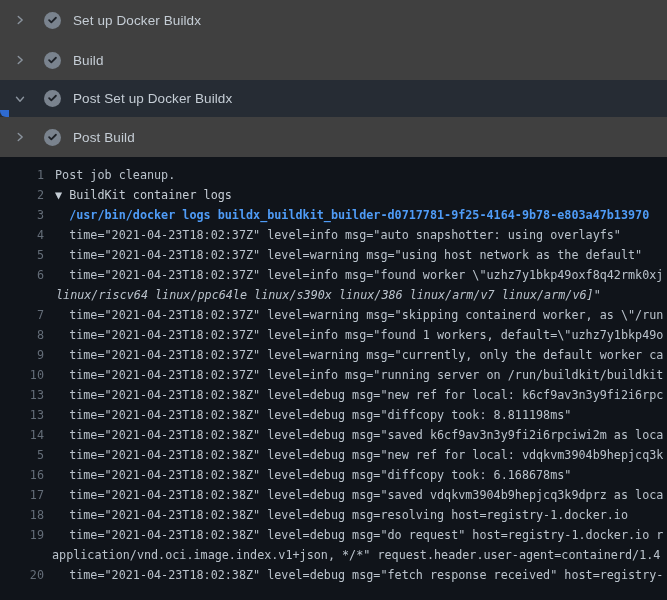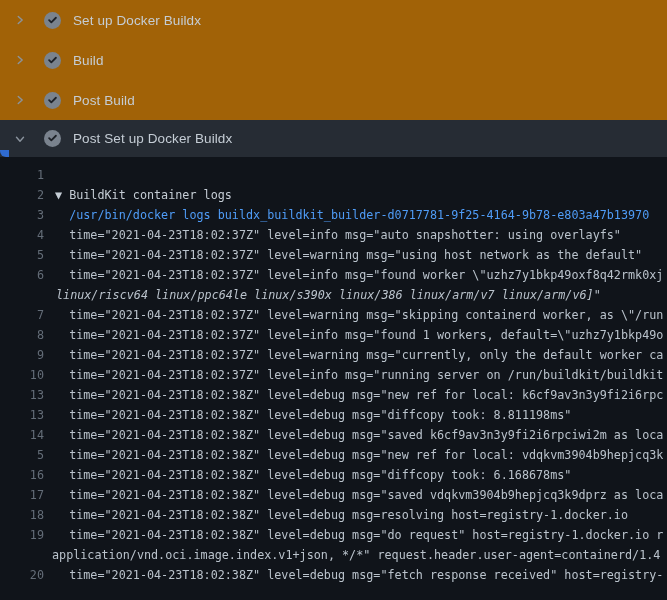--- a/index.html
+++ b/index.html
@@ -2,21 +2,21 @@
 <html><head>
 <meta charset="utf-8">
 <style>
   html, body { margin: 0; padding: 0; }
   body {
     width: 667px; height: 600px; overflow: hidden;
     background: #10141a;
     font-family: "Liberation Sans", sans-serif;
   }
   
-  .steps { background: #a16207; }
+  .steps { background: #404040; }
   .step-row {
     display: flex; align-items: center;
     height: 40px; padding-left: 12px; box-sizing: border-box;
     cursor: pointer; position: relative;
   }
   .step-row.expanded { background: #262c34; height: 37px; }
   .chev { width: 16px; height: 16px; display: flex; align-items: center; justify-content: center; flex: 0 0 16px; }
   .check { width: 17px; height: 17px; margin-left: 16px; flex: 0 0 17px; }
   .step-label {
     margin-left: 12px; color: #c5cdd5; font-size: 13.5px; letter-spacing: .1px;
@@ -31,21 +31,21 @@
     padding-top: 8px; overflow: hidden;
     font-family: "DejaVu Sans Mono", "Liberation Mono", monospace;
     font-size: 11.75px; line-height: 20px;
   }
   .log-row { display: flex; height: 20px; white-space: pre; overflow: hidden; }
   .ln {
     flex: 0 0 44px; width: 44px; text-align: right; color: #646d78;
     user-select: none; cursor: pointer;
   }
   .lt { margin-left: 11px; color: #bac3cc; white-space: pre; }
-  .lt.command { color: #4f9cf7; font-weight: normal; }
+  .lt.command { color: #4f9cf7; font-weight: bold; }
   .lt.group { color: #c5cdd5; }
 </style>
 </head>
 <body>
 
 <div class="steps" id="steps">
     <div class="step-row">
     <span class="chev">
       <svg class="chev-right" width="14" height="14" viewBox="0 0 16 16">
         <path d="M6 4 L10.5 8 L6 12" fill="none" stroke="#8b949e" stroke-width="1.6" stroke-linecap="round" stroke-linejoin="round"></path>
@@ -64,51 +64,52 @@
         <path d="M6 4 L10.5 8 L6 12" fill="none" stroke="#8b949e" stroke-width="1.6" stroke-linecap="round" stroke-linejoin="round"></path>
       </svg>
 
     </span>
     <svg class="check" viewBox="0 0 16 16">
       <circle cx="8" cy="8" r="8" fill="#7a838e"></circle>
       <path d="M11.2 5.4 L6.9 9.7 L4.8 7.7" fill="none" stroke="#1d2127" stroke-width="1.7" stroke-linecap="round" stroke-linejoin="round"></path>
     </svg>
     <span class="step-label">Build</span>
   </div>
-    <div class="step-row">
-    <span class="chev">
-      <svg class="chev-right" width="14" height="14" viewBox="0 0 16 16">
-        <path d="M6 4 L10.5 8 L6 12" fill="none" stroke="#8b949e" stroke-width="1.6" stroke-linecap="round" stroke-linejoin="round"></path>
-      </svg>
-
-    </span>
-    <svg class="check" viewBox="0 0 16 16">
-      <circle cx="8" cy="8" r="8" fill="#7a838e"></circle>
-      <path d="M11.2 5.4 L6.9 9.7 L4.8 7.7" fill="none" stroke="#1d2127" stroke-width="1.7" stroke-linecap="round" stroke-linejoin="round"></path>
-    </svg>
-    <span class="step-label">Post Build</span>
-  </div>
     <div class="step-row expanded">
     <span class="chev">
 
       <svg class="chev-down" width="14" height="14" viewBox="0 0 16 16">
         <path d="M4 6 L8 10.5 L12 6" fill="none" stroke="#8b949e" stroke-width="1.6" stroke-linecap="round" stroke-linejoin="round"></path>
       </svg>
     </span>
     <svg class="check" viewBox="0 0 16 16">
       <circle cx="8" cy="8" r="8" fill="#7a838e"></circle>
       <path d="M11.2 5.4 L6.9 9.7 L4.8 7.7" fill="none" stroke="#1d2127" stroke-width="1.7" stroke-linecap="round" stroke-linejoin="round"></path>
     </svg>
     <span class="step-label">Post Set up Docker Buildx</span>
   <div class="focus-frag"></div>
     </div>
+    <div class="step-row">
+    <span class="chev">
+      <svg class="chev-right" width="14" height="14" viewBox="0 0 16 16">
+        <path d="M6 4 L10.5 8 L6 12" fill="none" stroke="#8b949e" stroke-width="1.6" stroke-linecap="round" stroke-linejoin="round"></path>
+      </svg>
+
+    </span>
+    <svg class="check" viewBox="0 0 16 16">
+      <circle cx="8" cy="8" r="8" fill="#7a838e"></circle>
+      <path d="M11.2 5.4 L6.9 9.7 L4.8 7.7" fill="none" stroke="#1d2127" stroke-width="1.7" stroke-linecap="round" stroke-linejoin="round"></path>
+    </svg>
+    <span class="step-label">Post Build</span>
+  </div>
   </div>
 <div class="log" id="log">
     <div class="log-row">
     <span class="ln">1</span>
+    <span class="lt plain">Post job cleanup.</span>
   </div>
     <div class="log-row">
     <span class="ln">2</span>
     <span class="lt group">▼ BuildKit container logs</span>
   </div>
     <div class="log-row">
     <span class="ln">3</span>
     <span class="lt command">  /usr/bin/docker logs buildx_buildkit_builder-d0717781-9f25-4164-9b78-e803a47b13970</span>
   </div>
     <div class="log-row">

